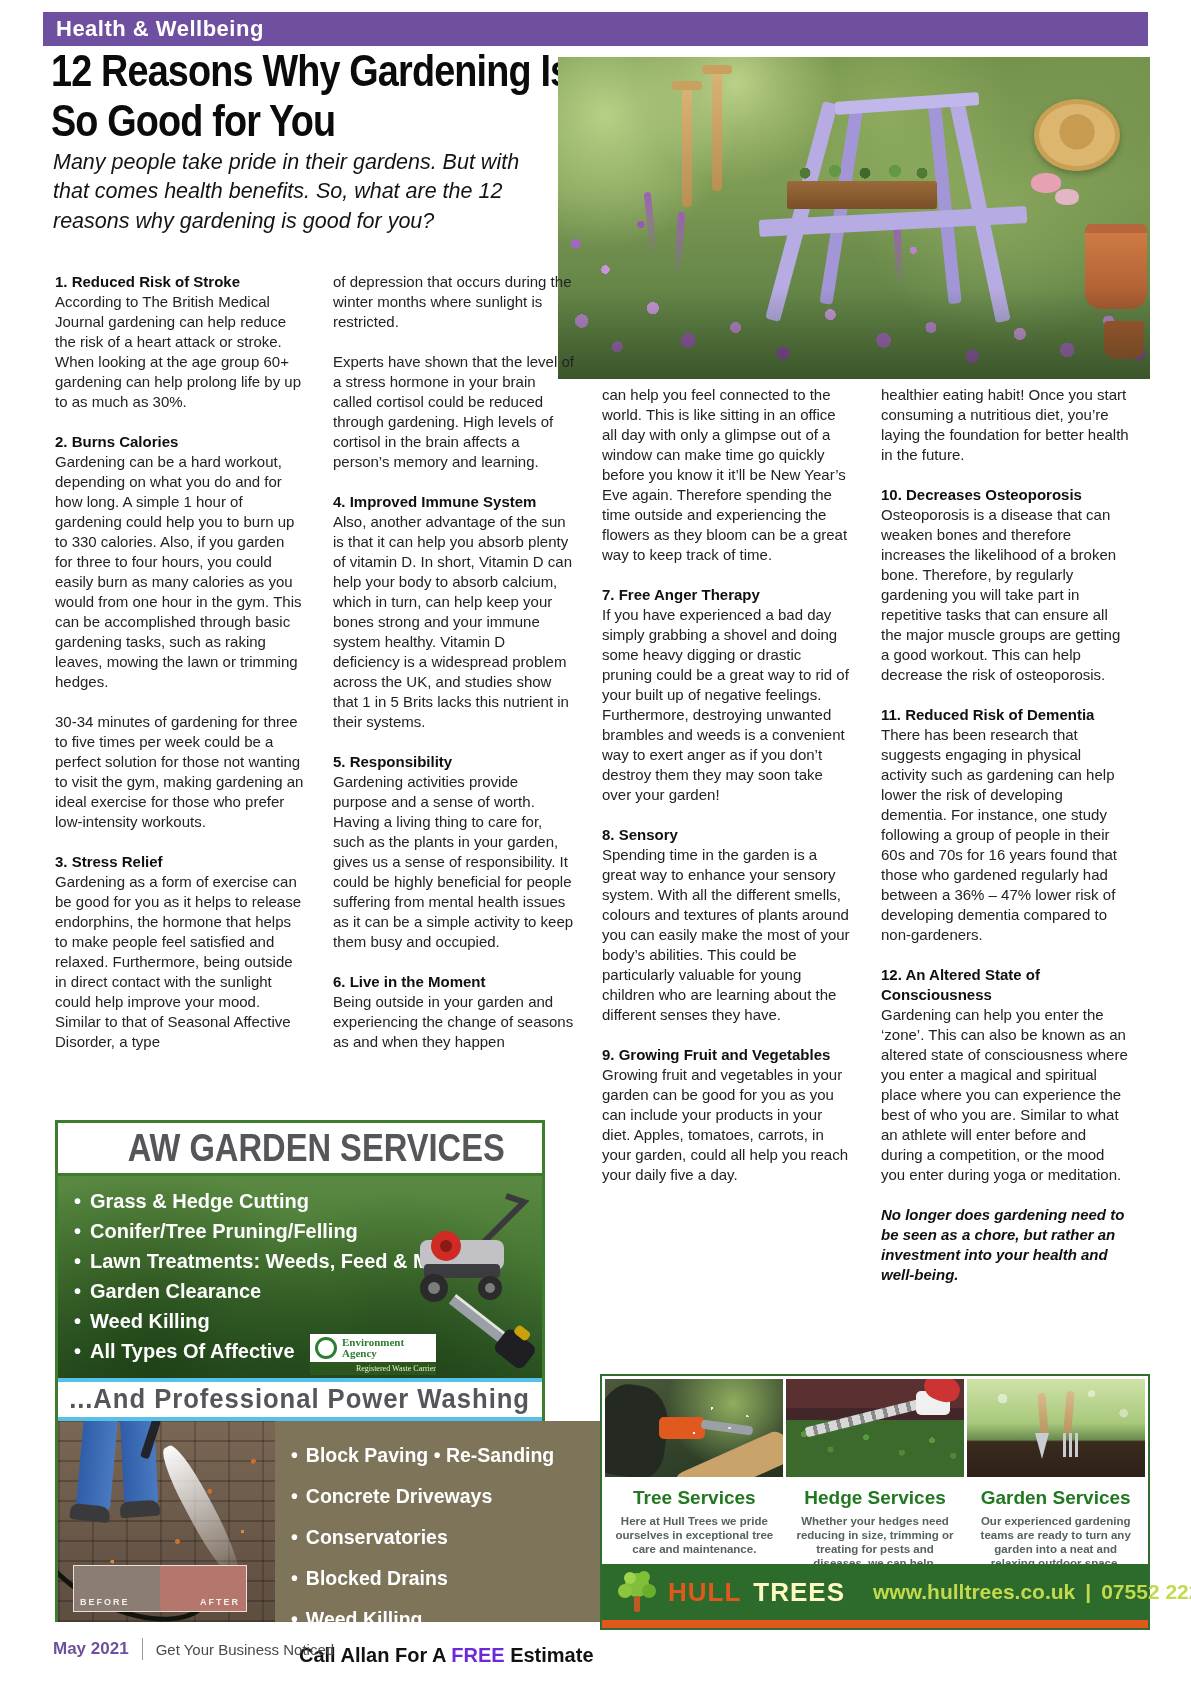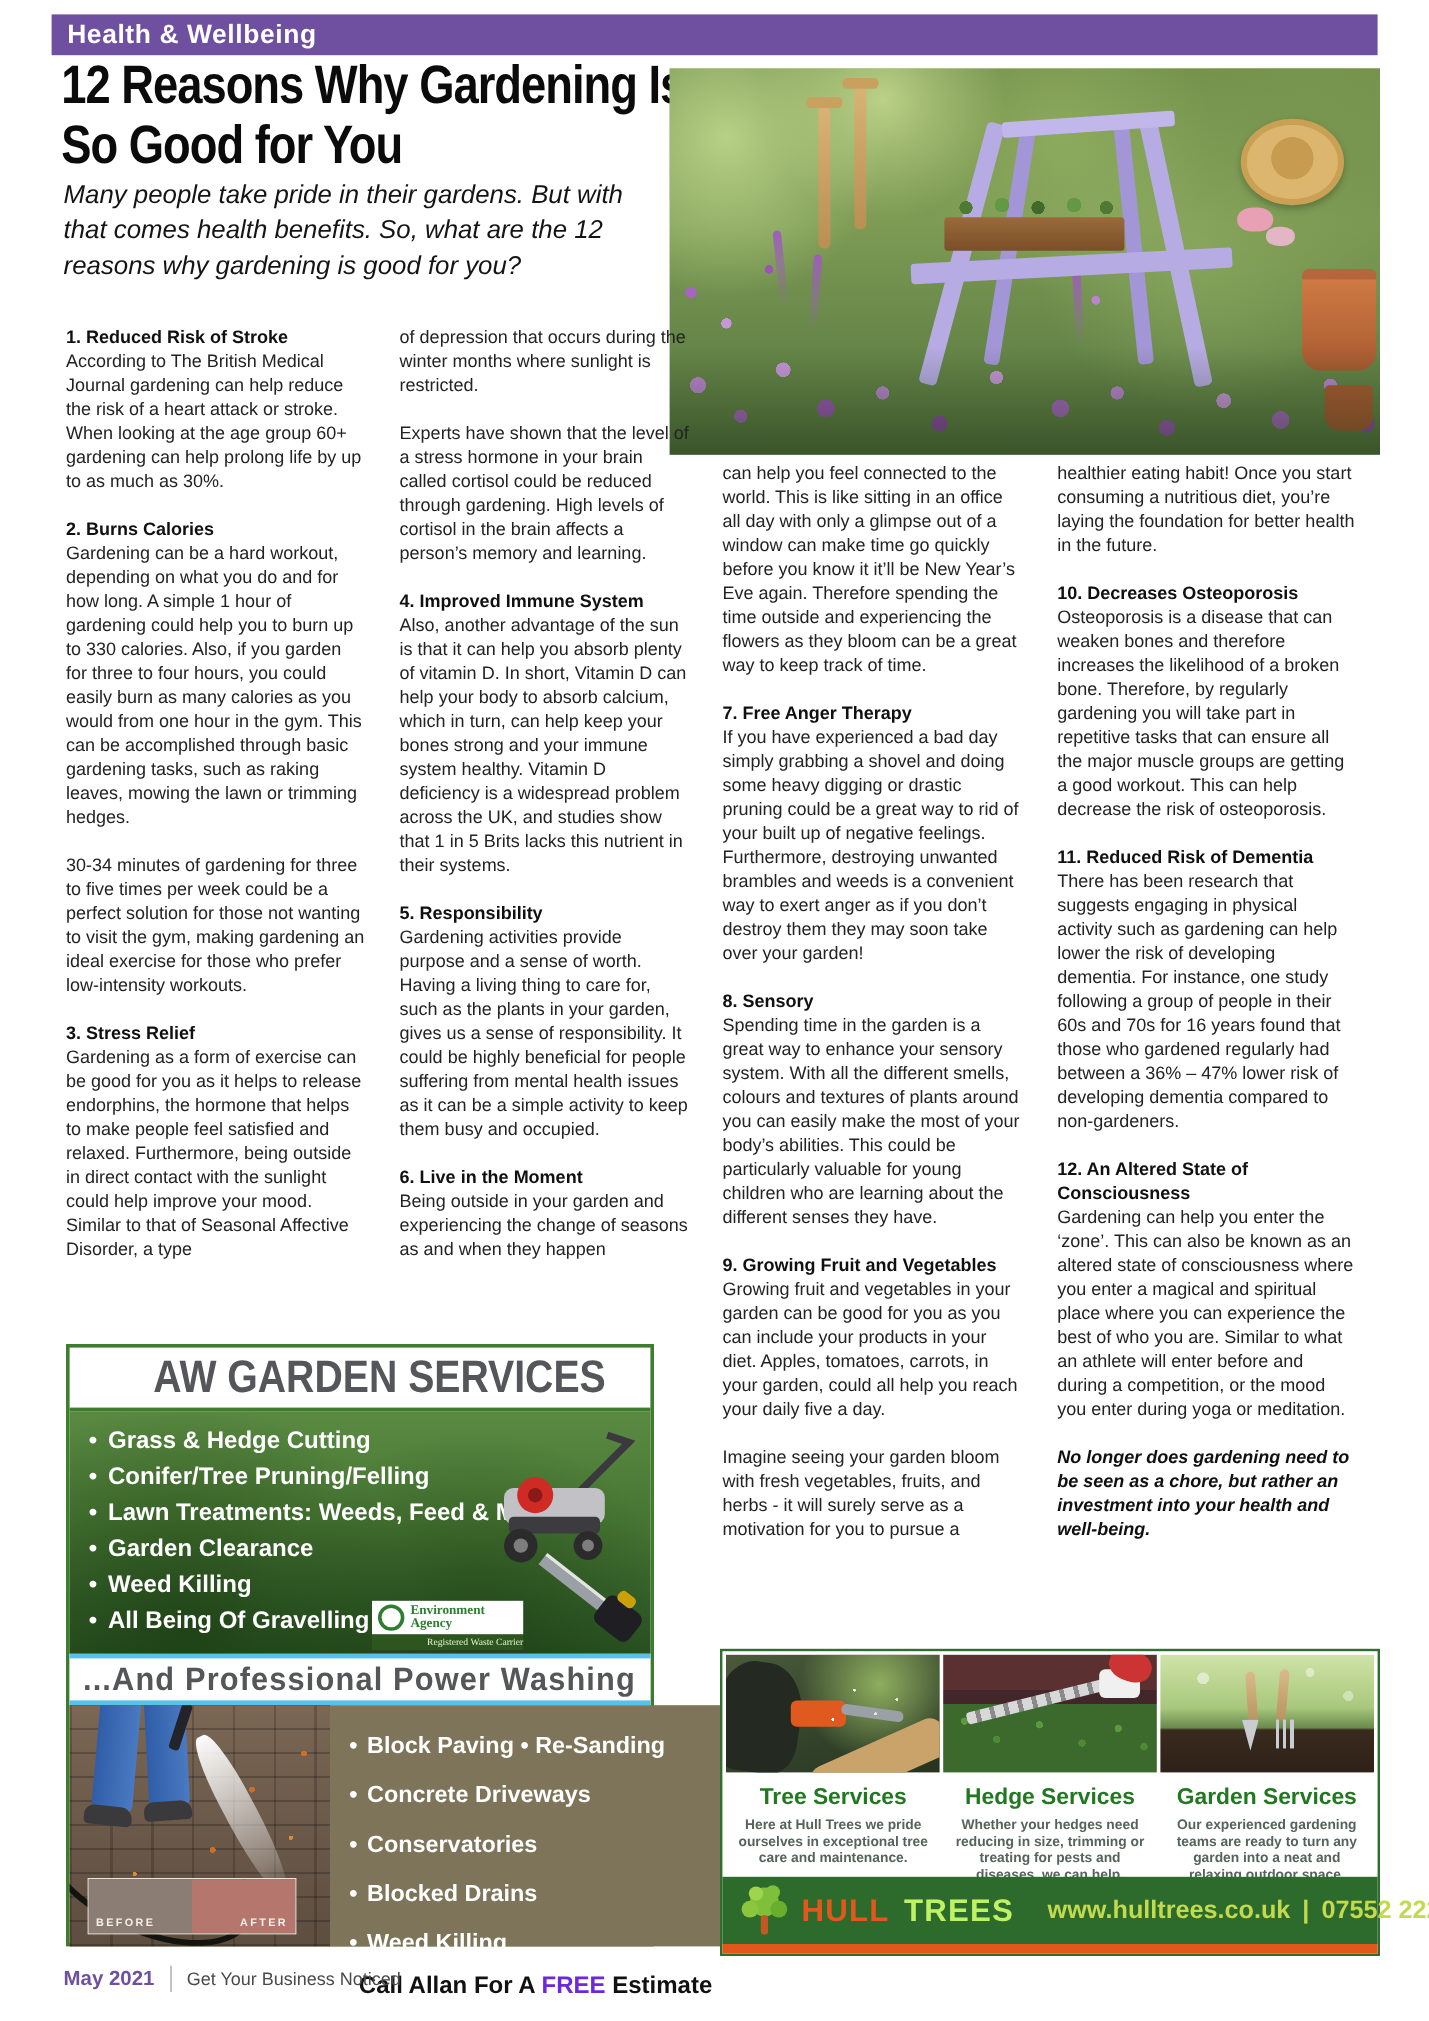--- a/index.html
+++ b/index.html
@@ -192,21 +192,21 @@
      repeating-linear-gradient(90deg,#c9ccd1 0 3px,transparent 3px 6px);}
   .hull-cols{display:flex;padding:10px 2px 0;}
   .hcol{flex:1;text-align:center;padding:0 10px;}
   .hcol h4{margin:0 0 5px;font-size:19px;font-weight:800;color:#217821;font-family:"Liberation Sans",sans-serif;}
   .hcol p{margin:0;font-size:11.5px;line-height:14px;color:#55645a;font-weight:600;}
   .hull-bar{position:absolute;left:0;bottom:8px;width:100%;height:56px;background:#2c6b2c;display:flex;align-items:center;}
   .hull-orange{position:absolute;left:0;bottom:0;width:100%;height:8px;background:#e2571c;}
   .tree-logo{margin:0 10px 0 14px;flex:none;}
   .brand{font-size:26px;font-weight:800;letter-spacing:1px;white-space:nowrap;}
   .brand .bh{color:#e2571c;margin-right:12px;}
-  .brand .bt{color:#bef264;text-align:right;}
+  .brand .bt{color:#fef9c3;text-align:right;}
   .hull-contact{margin-left:28px;font-size:21px;font-weight:700;color:#c3d94e;white-space:nowrap;}
   .hull-contact .sep{margin:0 10px;color:#c3d94e;}
 
   
   .footer{position:absolute;left:53px;top:1638px;display:flex;align-items:center;gap:13px;}
   .issue{font-size:17px;font-weight:700;color:#6f4f9f;}
   .fdiv{width:1px;height:22px;background:#9a9a9a;}
   .tagline{font-size:15px;color:#4a4a4a;}
 </style>
 </head>
@@ -273,21 +273,20 @@
   </div>
 
   <div class="col col3">
     <p>can help you feel connected to the world. This is like sitting in an office all day with only a glimpse out of a window can make time go quickly before you know it it’ll be New Year’s Eve again. Therefore spending the time outside and experiencing the flowers as they bloom can be a great way to keep track of time.</p>
     <h3>7. Free Anger Therapy</h3>
     <p>If you have experienced a bad day simply grabbing a shovel and doing some heavy digging or drastic pruning could be a great way to rid of your built up of negative feelings. Furthermore, destroying unwanted brambles and weeds is a convenient way to exert anger as if you don’t destroy them they may soon take over your garden!</p>
     <h3>8. Sensory</h3>
     <p>Spending time in the garden is a great way to enhance your sensory system. With all the different smells, colours and textures of plants around you can easily make the most of your body’s abilities. This could be particularly valuable for young children who are learning about the different senses they have.</p>
     <h3>9. Growing Fruit and Vegetables</h3>
     <p>Growing fruit and vegetables in your garden can be good for you as you can include your products in your diet. Apples, tomatoes, carrots, in your garden, could all help you reach your daily five a day.</p>
-    <p>Imagine seeing your garden bloom with fresh vegetables, fruits, and herbs - it will surely serve as a motivation for you to pursue a</p>
   </div>
 
   <div class="col col4">
     <p>healthier eating habit! Once you start consuming a nutritious diet, you’re laying the foundation for better health in the future.</p>
     <h3>10. Decreases Osteoporosis</h3>
     <p>Osteoporosis is a disease that can weaken bones and therefore increases the likelihood of a broken bone. Therefore, by regularly gardening you will take part in repetitive tasks that can ensure all the major muscle groups are getting a good workout. This can help decrease the risk of osteoporosis.</p>
     <h3>11. Reduced Risk of Dementia</h3>
     <p>There has been research that suggests engaging in physical activity such as gardening can help lower the risk of developing dementia. For instance, one study following a group of people in their 60s and 70s for 16 years found that those who gardened regularly had between a 36% – 47% lower risk of developing dementia compared to non-gardeners.</p>
     <h3>12. An Altered State of Consciousness</h3>
     <p>Gardening can help you enter the ‘zone’. This can also be known as an altered state of consciousness where you enter a magical and spiritual place where you can experience the best of who you are. Similar to what an athlete will enter before and during a competition, or the mood you enter during yoga or meditation.</p>
@@ -298,21 +297,21 @@
     <div class="aw-head">
       <span>AW GARDEN SERVICES</span>
     </div>
     <div class="aw-green">
       <ul>
         <li>Grass &amp; Hedge Cutting</li>
         <li>Conifer/Tree Pruning/Felling</li>
         <li>Lawn Treatments: Weeds, Feed &amp; Moss</li>
         <li>Garden Clearance</li>
         <li>Weed Killing</li>
-        <li>All Being Of Gravelling</li>
+        <li>All Types Of Affective</li>
       </ul>
       <div class="ea-logo">
         <div class="ea-top">
           <span class="ea-circle"></span>
           <span class="ea-text">
             <b>Environment</b>
             <b>Agency</b>
           </span>
         </div>
         <div class="ea-sub">Registered Waste Carrier</div>

